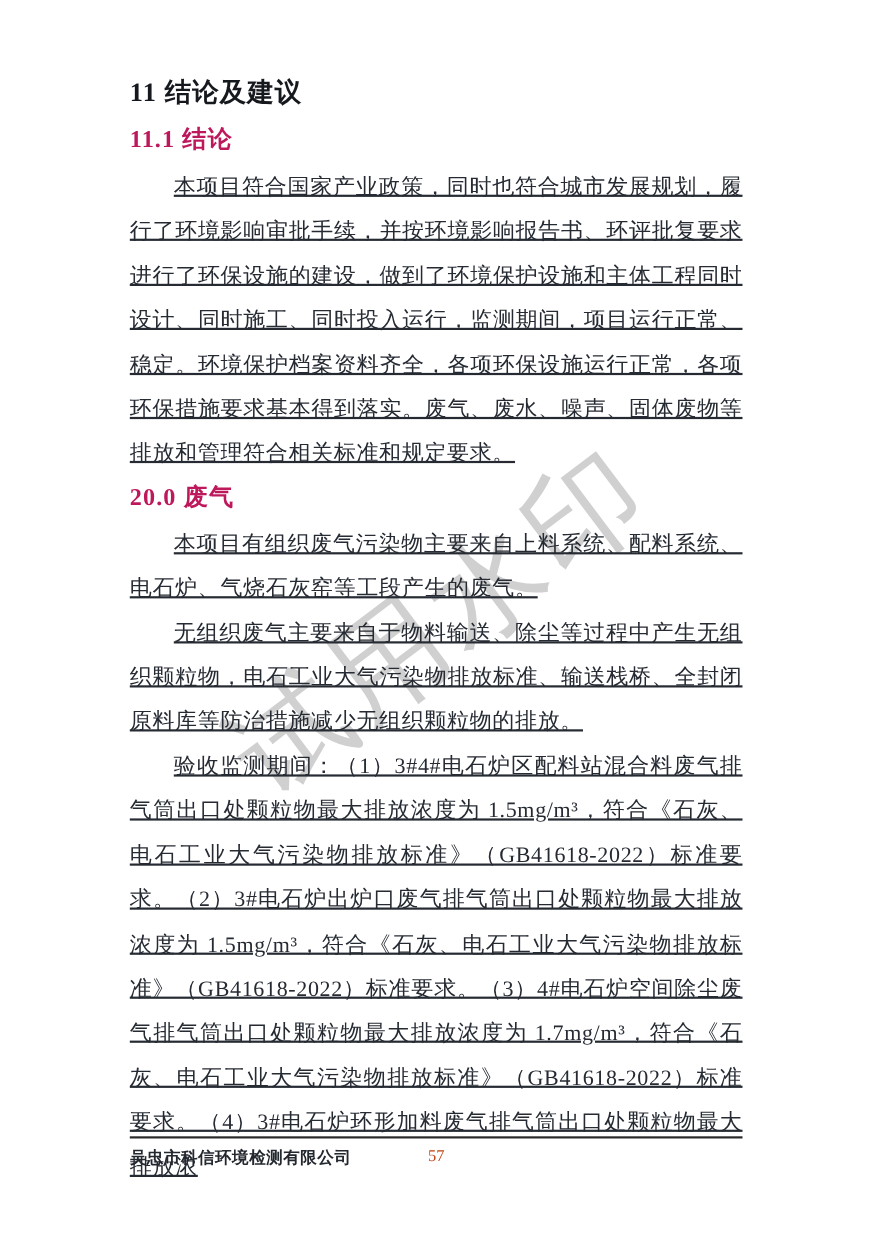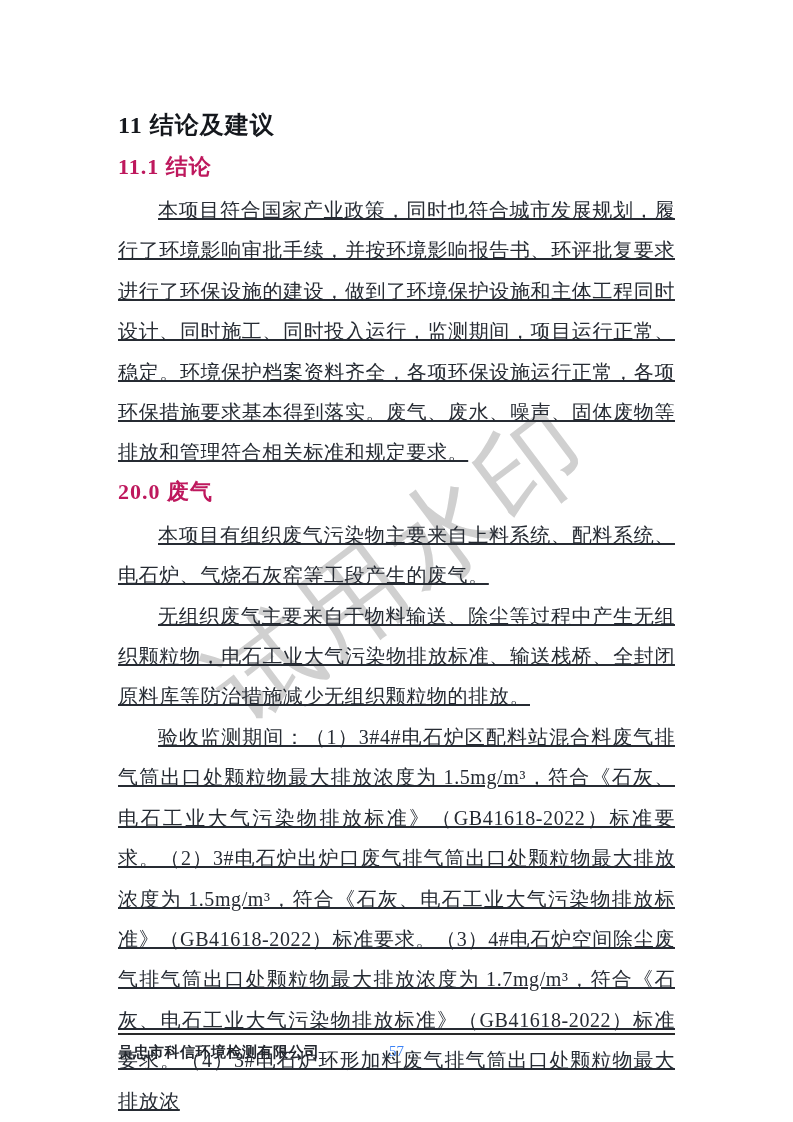--- a/index.html
+++ b/index.html
@@ -14,21 +14,21 @@
     height: 1122px;
     background: #ffffff;
     overflow: hidden;
     margin: 0 auto;
   }
   .content {
     position: absolute;
     left: 118px;
     right: 118px;
     top: 0;
-    padding-top: 108px;
+    padding-top: 68px;
     z-index: 2;
   }
   .chapter-heading {
     font-size: 24px;
     font-weight: bold;
     color: #15181d;
     line-height: 34px;
     margin-bottom: 10px;
     letter-spacing: 1px;
   }
@@ -89,21 +89,21 @@
     font-family: "Liberation Sans", "DejaVu Sans", sans-serif;
     letter-spacing: 0.5px;
   }
   .footer-page-number {
     position: absolute;
     left: 0;
     right: 0;
     top: 0;
     text-align: center;
     font-size: 15px;
-    color: #3b82f6;
+    color: #c2410c;
   }
 </style>
 </head>
 <body>
 
 <div class="page">
 
   <div class="watermark">试用水印</div>
 
   <div class="content">

